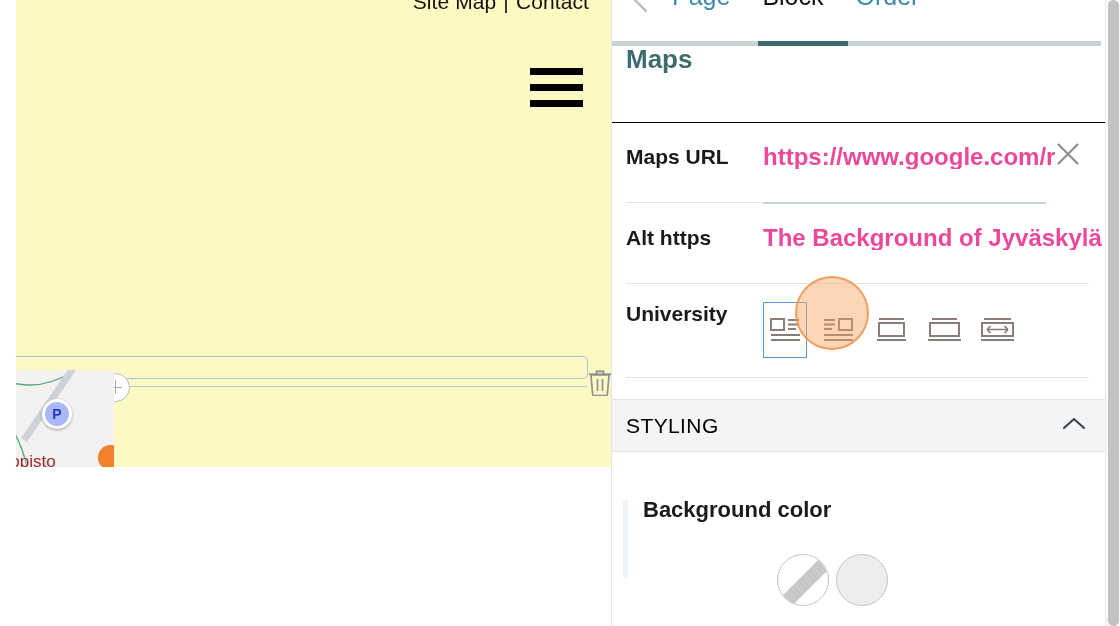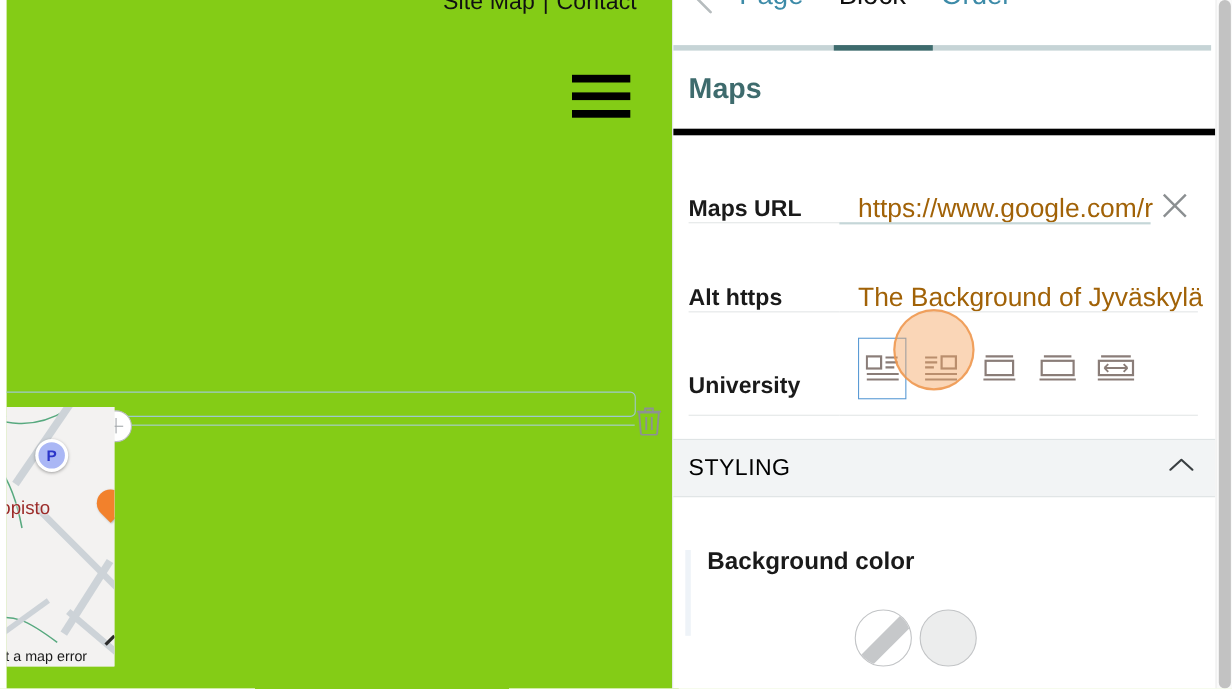--- a/index.html
+++ b/index.html
@@ -6,23 +6,23 @@
   html, body {
     width: 1120px; height: 626px;
     overflow: hidden;
     background: #ffffff;
     font-family: "Liberation Sans", sans-serif;
   }
   #root { position: relative; width: 1120px; height: 626px; background: #fff; }
 
   
   .preview {
-    position: absolute; left: 6px; top: 0;
-    width: 611px; height: 626px;
-    background: #84cc16;
+    position: absolute; left: 16px; top: 0;
+    width: 611px; height: 467px;
+    background: #fef9c3;
     overflow: hidden;
   }
   .site-nav {
     position: absolute; right: 38px; top: -10px;
     font-size: 21px; color: #111; letter-spacing: .1px;
     white-space: nowrap;
     font-family: "Liberation Sans", sans-serif;
   }
   .site-nav .sep { color: #111; padding: 0 7px; }
   .site-nav a { color: #111; text-decoration: none; }
@@ -136,48 +136,48 @@
   .tab-underline-track {
     position: absolute; left: 0; top: 41px;
     width: 489px; height: 5px; background: #c6d4d6;
   }
   .tab-underline {
     position: absolute; left: 146px; top: 41px;
     width: 90px; height: 5px; background: #3e6b6d;
   }
 
   .section-title-row {
-    height: 79px; display: flex; align-items: center;
+    height: 79px; display: flex; align-items: flex-start;
     padding-left: 14px;
-    border-bottom: 6px solid #000000;
+    border-bottom: 1px solid #000000;
   }
   .section-title {
     font-size: 26px; font-weight: bold; color: #3e6b6d;
     font-family: "Liberation Sans", sans-serif;
   }
 
   .field-row {
-    display: flex; align-items: flex-end;
+    display: flex; align-items: flex-start;
     min-height: 79px;
     padding-top: 22px;
-    gap: 17px;
   }
   .field-label {
     width: 151px; flex: 0 0 151px;
     padding-left: 14px;
     font-size: 21px; font-weight: bold; color: #1a1a1a;
     font-family: "Liberation Sans", sans-serif;
   }
   .field-ctrl {
     flex: 1; position: relative; padding-right: 16px;
   }
   .field-value {
-    font-size: 24px; color: #a16207; white-space: nowrap;
+    font-size: 24px; color: #ec4899; white-space: nowrap;
     overflow: hidden; font-family: "Liberation Sans", sans-serif;
     line-height: 1.0;
+    font-weight: bold;
   }
   .clear-x {
     position: absolute; right: 22px; top: -6px;
     width: 30px; height: 30px;
   }
   .rule-split {
     display: flex; width: 100%;
   }
   .rule-left { width: 151px; flex: 0 0 151px; }
   .rule-left i { display:block; margin-left: 14px; height: 1px; background: #e3e6e7; }

